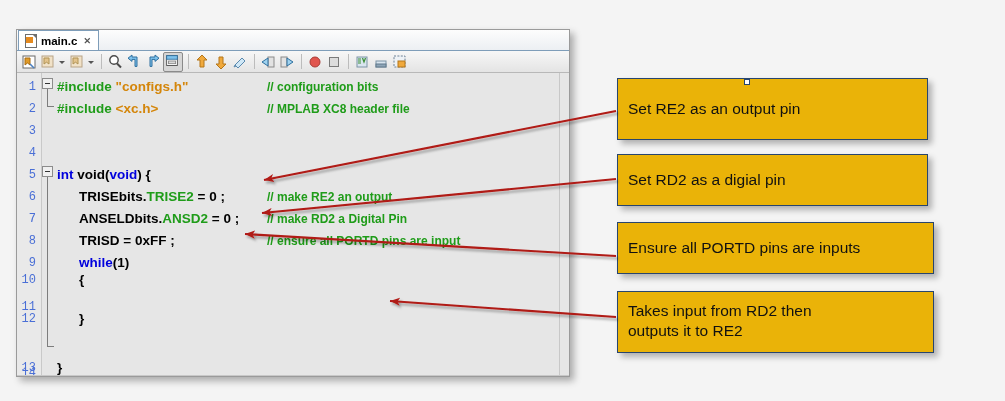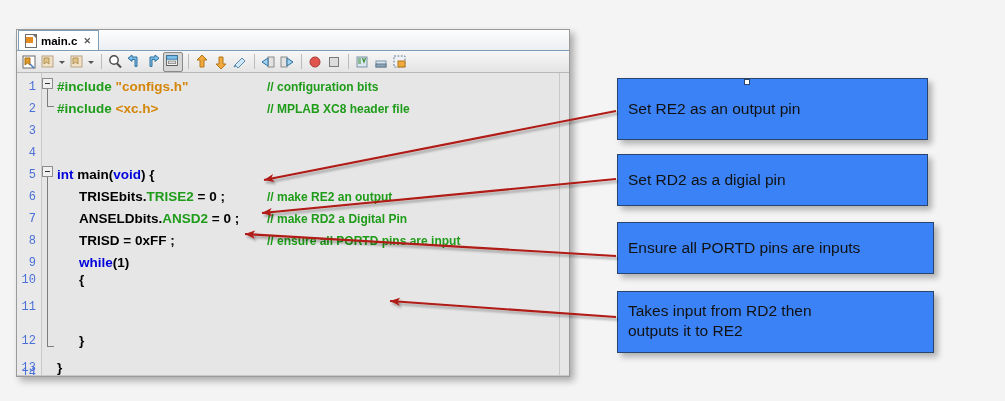--- a/index.html
+++ b/index.html
@@ -121,21 +121,21 @@
 
   
   .vscroll{
     position:absolute;right:0;top:0;width:9px;height:100%;
     background:#e6e6e6;border-left:1px solid #c8c8c8;
   }
   .hline-bottom{position:absolute;left:0;right:0;bottom:0;height:1px;background:#c8c8c8;}
 
   
   .callout{
-    position:absolute;background:#3b82f6;
+    position:absolute;background:#eab308;
     border:1px solid #28456e;
     box-shadow:4px 4px 6px rgba(0,0,0,0.28);
     box-sizing:border-box;
     display:flex;align-items:center;
     padding:0 0 0 10px;
   }
   .callout span.txt{
     font-family:"Liberation Sans", sans-serif;
     font-size:15.5px;color:#111;line-height:20px;display:block;
   }
@@ -293,28 +293,28 @@
 
         <div class="foldbox" style="left:0px;top:93px;"></div>
         <div class="foldline" style="left:5px;top:104px;height:169px;"></div>
         <div class="foldfoot" style="left:5px;top:273px;width:7px;"></div>
       </div>
       <div class="lines" id="lines">
           <div class="ln" style="top: 3px;"><span class="lnum">1</span><span class="ltext" style="left: 40px;"><span class="grn">#include</span><span class="str"> "configs.h"</span></span><span class="cmt" style="left: 250px;">// configuration bits</span></div>
           <div class="ln" style="top: 25px;"><span class="lnum">2</span><span class="ltext" style="left: 40px;"><span class="grn">#include</span><span class="str"> &lt;xc.h&gt;</span></span><span class="cmt" style="left: 250px;">// MPLAB XC8 header file</span></div>
           <div class="ln" style="top: 47px;"><span class="lnum">3</span></div>
           <div class="ln" style="top: 69px;"><span class="lnum">4</span></div>
-          <div class="ln" style="top: 91px;"><span class="lnum">5</span><span class="ltext" style="left: 40px;"><span class="kw">int </span><span class="blk">main(</span><span class="kw">void</span><span class="blk">) {</span></span></div>
+          <div class="ln" style="top: 91px;"><span class="lnum">5</span><span class="ltext" style="left: 40px;"><span class="kw">int </span><span class="blk">void(</span><span class="kw">void</span><span class="blk">) {</span></span></div>
           <div class="ln" style="top: 113px;"><span class="lnum">6</span><span class="ltext" style="left: 62px;"><span class="blk">TRISEbits.</span><span class="grn">TRISE2</span><span class="blk"> = 0 ;</span></span><span class="cmt" style="left: 250px;">// make RE2 an output</span></div>
           <div class="ln" style="top: 135px;"><span class="lnum">7</span><span class="ltext" style="left: 62px;"><span class="blk">ANSELDbits.</span><span class="grn">ANSD2</span><span class="blk"> = 0 ;</span></span><span class="cmt" style="left: 250px;">// make RD2 a Digital Pin</span></div>
           <div class="ln" style="top: 157px;"><span class="lnum">8</span><span class="ltext" style="left: 62px; text-align: right;"><span class="blk">TRISD = 0xFF ;</span></span><span class="cmt" style="left: 250px;">// ensure all PORTD pins are input</span></div>
           <div class="ln" style="top: 179px;"><span class="lnum">9</span><span class="ltext" style="left: 62px;"><span class="kw">while</span><span class="blk">(1)</span></span></div>
           <div class="ln" style="top: 196px;"><span class="lnum">10</span><span class="ltext" style="left: 62px;"><span class="blk">{</span></span></div>
           <div class="ln" style="top: 223px;"><span class="lnum">11</span></div>
-          <div class="ln" style="top: 257px; text-decoration: underline;"><span class="lnum">12</span><span class="ltext" style="left: 62px;"><span class="blk">}</span></span></div>
+          <div class="ln" style="top: 235px; text-decoration: underline;"><span class="lnum">12</span><span class="ltext" style="left: 62px;"><span class="blk">}</span></span></div>
           <div class="ln" style="top: 284px;"><span class="lnum">13</span><span class="ltext" style="left: 40px;"><span class="blk">}</span></span></div>
           <div class="ln" style="top: 289px;"><span class="lnum">14</span></div>
         </div>
       <div class="vscroll"></div>
       <div class="hline-bottom"></div>
     </div>
   </div>
 
   <div class="callout" style="left:617px;top:78px;width:311px;height:62px;">
     <span class="txt">Set RE2 as an output pin</span>

